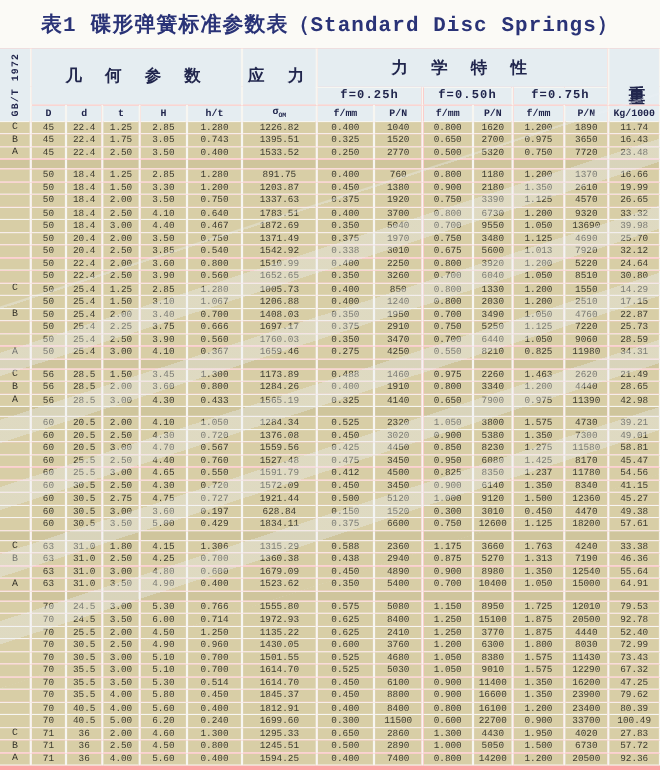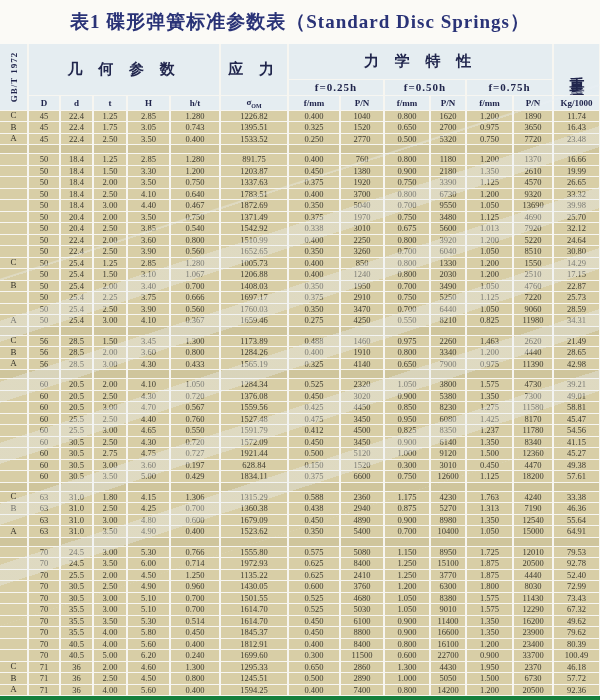--- a/index.html
+++ b/index.html
@@ -1,20 +1,20 @@
 <!DOCTYPE html>
 <html><head>
 <meta charset="utf-8">
 <style>
   * { margin:0; padding:0; box-sizing:border-box; }
   html,body { background:#e8e6df; }
   .page {
     position:relative; width:600px; height:700px; overflow:hidden;
-    background:#15803d;
-    font-family:Liberation Serif, serif;
+    background:#fca5a5;
+    font-family:Liberation Mono, monospace;
     color:#3c3a32;
   }
   .title-bar {
     height:44px; display:flex; align-items:center; justify-content:center;
     background:#fbfaf6;
   }
   .title-bar h1 {
     font-size:19px; font-weight:bold; color:#2a3377; letter-spacing:1px;
     white-space:nowrap;
   }
@@ -667,21 +667,21 @@
           <td class="marker">C</td>
           <td class="">63</td>
           <td class="">31.0</td>
           <td class="">1.80</td>
           <td class="">4.15</td>
           <td class="">1.306</td>
           <td class="">1315.29</td>
           <td class="">0.588</td>
           <td class="">2360</td>
           <td class="">1.175</td>
-          <td class="">4230</td>
+          <td class="">3660</td>
           <td class="">1.763</td>
           <td class="">4240</td>
           <td class="">33.38</td>
         </tr>
         <tr>
           <td class="marker">B</td>
           <td class="">63</td>
           <td class="">31.0</td>
           <td class="">2.50</td>
           <td class="">4.25</td>
@@ -846,21 +846,21 @@
           <td class="">3.50</td>
           <td class="">5.30</td>
           <td class="">0.514</td>
           <td class="">1614.70</td>
           <td class="">0.450</td>
           <td class="">6100</td>
           <td class="">0.900</td>
           <td class="">11400</td>
           <td class="">1.350</td>
           <td class="">16200</td>
-          <td class="">49.62</td>
+          <td class="">47.25</td>
         </tr>
         <tr>
           <td class="marker"></td>
           <td class="">70</td>
           <td class="">35.5</td>
           <td class="">4.00</td>
           <td class="">5.80</td>
           <td class="">0.450</td>
           <td class="">1845.37</td>
           <td class="">0.450</td>
@@ -909,22 +909,22 @@
           <td class="">36</td>
           <td class="">2.00</td>
           <td class="">4.60</td>
           <td class="">1.300</td>
           <td class="">1295.33</td>
           <td class="">0.650</td>
           <td class="">2860</td>
           <td class="">1.300</td>
           <td class="">4430</td>
           <td class="">1.950</td>
-          <td class="">2370</td>
-          <td class="">46.18</td>
+          <td class="">4020</td>
+          <td class="">27.83</td>
         </tr>
         <tr>
           <td class="marker">B</td>
           <td class="">71</td>
           <td class="">36</td>
           <td class="">2.50</td>
           <td class="">4.50</td>
           <td class="">0.800</td>
           <td class="">1245.51</td>
           <td class="">0.500</td>

